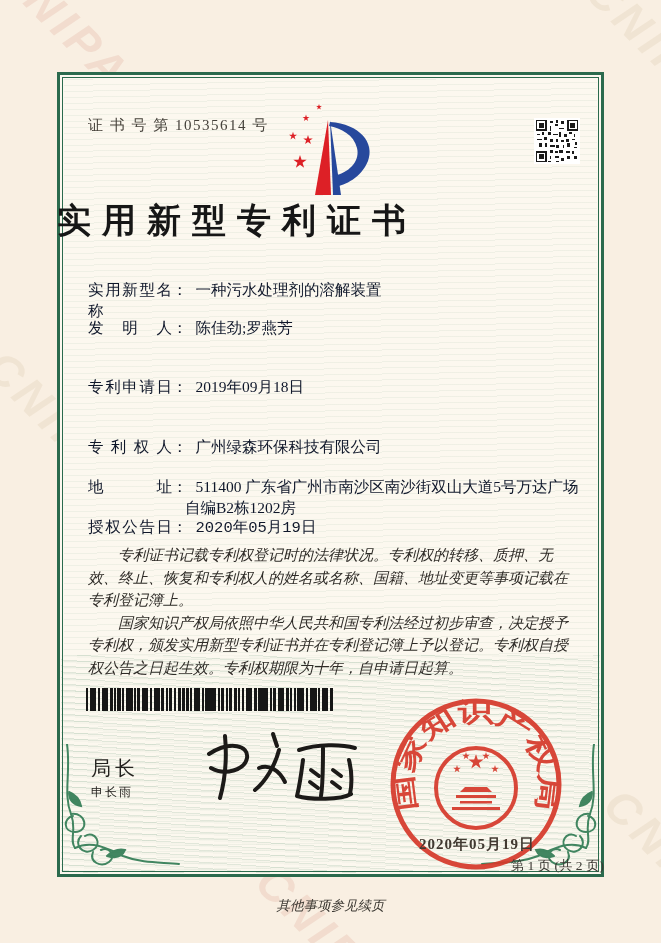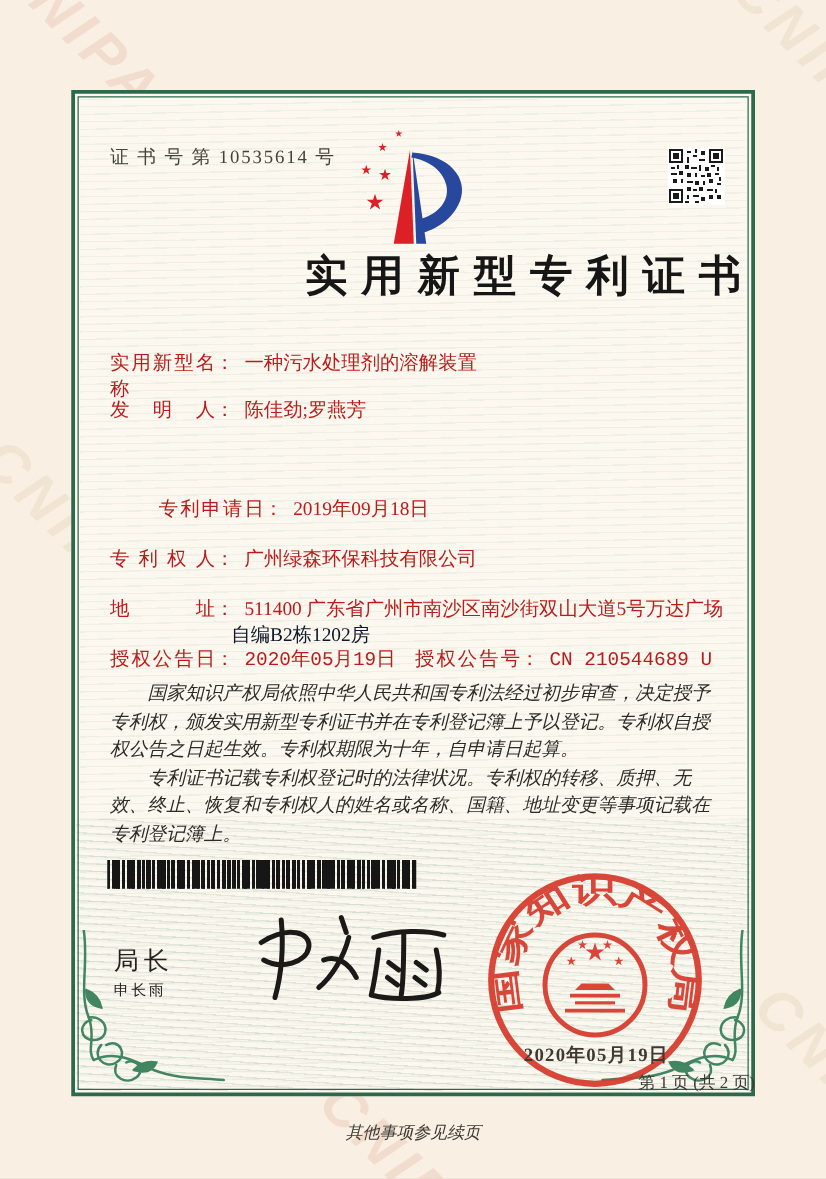--- a/index.html
+++ b/index.html
@@ -19,24 +19,24 @@
   .frame-texture{position:absolute;inset:4px;
       background:repeating-linear-gradient(179deg, rgba(70,132,94,0.07) 0 1px, transparent 1px 6px);
       pointer-events:none;}
   .guilloche{position:absolute;left:61px;top:655px;width:539px;height:218px;
       background:repeating-linear-gradient(184deg, rgba(60,126,88,0.14) 0 1px, rgba(60,126,88,0.03) 1px 3px, transparent 3px 6px);
       pointer-events:none;}
   
   .cert-number{left:88px;top:116px;font-size:15px;letter-spacing:1.5px;color:#46423b;}
   .logo{left:283px;top:98px;width:100px;height:100px;}
   .qr{left:534px;top:118px;width:46px;height:46px;}
-  .title{left:57px;top:198px;width:547px;text-align:right;font-size:34px;font-weight:700;
+  .title{left:57px;top:198px;width:547px;text-align:left;font-size:34px;font-weight:700;
          letter-spacing:11px;color:#161616;}
   
-  .row{position:absolute;left:88px;width:492px;font-size:15.5px;color:#b91c1c;}
+  .row{position:absolute;left:88px;width:492px;font-size:15.5px;color:#0f172a;}
   .flabel{display:inline-block;width:84px;text-align:justify;text-align-last:justify;vertical-align:top;}
   .colon{margin-right:8px;}
   .addr2{position:absolute;left:185px;top:498px;font-size:15.5px;color:#0f172a;}
   .grant2{position:absolute;left:244px;top:0;}
   
   .paras{position:absolute;left:88px;top:544px;width:490px;font-size:15px;line-height:22.5px;
          color:#2e2b27;font-style:italic;}
   .paras p{margin:0;text-indent:2em;}
   
   .barcode{left:86px;top:688px;width:247px;height:23px;
@@ -177,40 +177,37 @@
   </svg>
 
   <div class="abs title">实用新型专利证书</div>
 
   <div class="row" style="top:280px;">
     <span class="flabel">实用新型名称</span><span class="colon">：</span><span>一种污水处理剂的溶解装置</span>
   </div>
   <div class="row" style="top:318px;">
     <span class="flabel">发明人</span><span class="colon">：</span><span>陈佳劲;罗燕芳</span>
   </div>
-  <div class="row" style="top:397px;margin-left:39px;">
+  <div class="row" style="top:377px;">
     <span class="flabel">专利申请日</span><span class="colon">：</span><span>2019年09月18日</span>
   </div>
   <div class="row" style="top:437px;">
     <span class="flabel">专利权人</span><span class="colon">：</span><span>广州绿森环保科技有限公司</span>
   </div>
   <div class="row" style="top:477px;">
     <span class="flabel">地址</span><span class="colon">：</span><span>511400 广东省广州市南沙区南沙街双山大道5号万达广场</span>
   </div>
   <div class="addr2">自编B2栋1202房</div>
   <div class="row" style="top:517px;font-family:Liberation Mono, monospace;">
     <span class="flabel">授权公告日</span><span class="colon">：</span><span>2020年05月19日</span>
-    <span class="grant2">
-      <span class="flabel">授权公告号</span><span class="colon">：</span><span>CN 210544689 U</span>
-    </span>
   </div>
 
   <div class="paras">
+    <p>专利证书记载专利权登记时的法律状况。专利权的转移、质押、无效、终止、恢复和专利权人的姓名或名称、国籍、地址变更等事项记载在专利登记簿上。</p>
     <p>国家知识产权局依照中华人民共和国专利法经过初步审查，决定授予专利权，颁发实用新型专利证书并在专利登记簿上予以登记。专利权自授权公告之日起生效。专利权期限为十年，自申请日起算。</p>
-    <p>专利证书记载专利权登记时的法律状况。专利权的转移、质押、无效、终止、恢复和专利权人的姓名或名称、国籍、地址变更等事项记载在专利登记簿上。</p>
   </div>
 
   <div class="abs barcode"></div>
 
   <div class="abs signer-title">局长</div>
   <div class="abs signer-name">申长雨</div>
 
   <svg class="abs signature" viewBox="0 0 178 84">
     <g stroke="#1c1a18" stroke-width="4" fill="none" stroke-linecap="round" stroke-linejoin="round">
       <path d="M30,12 C32,34 30,56 25,74"></path>

